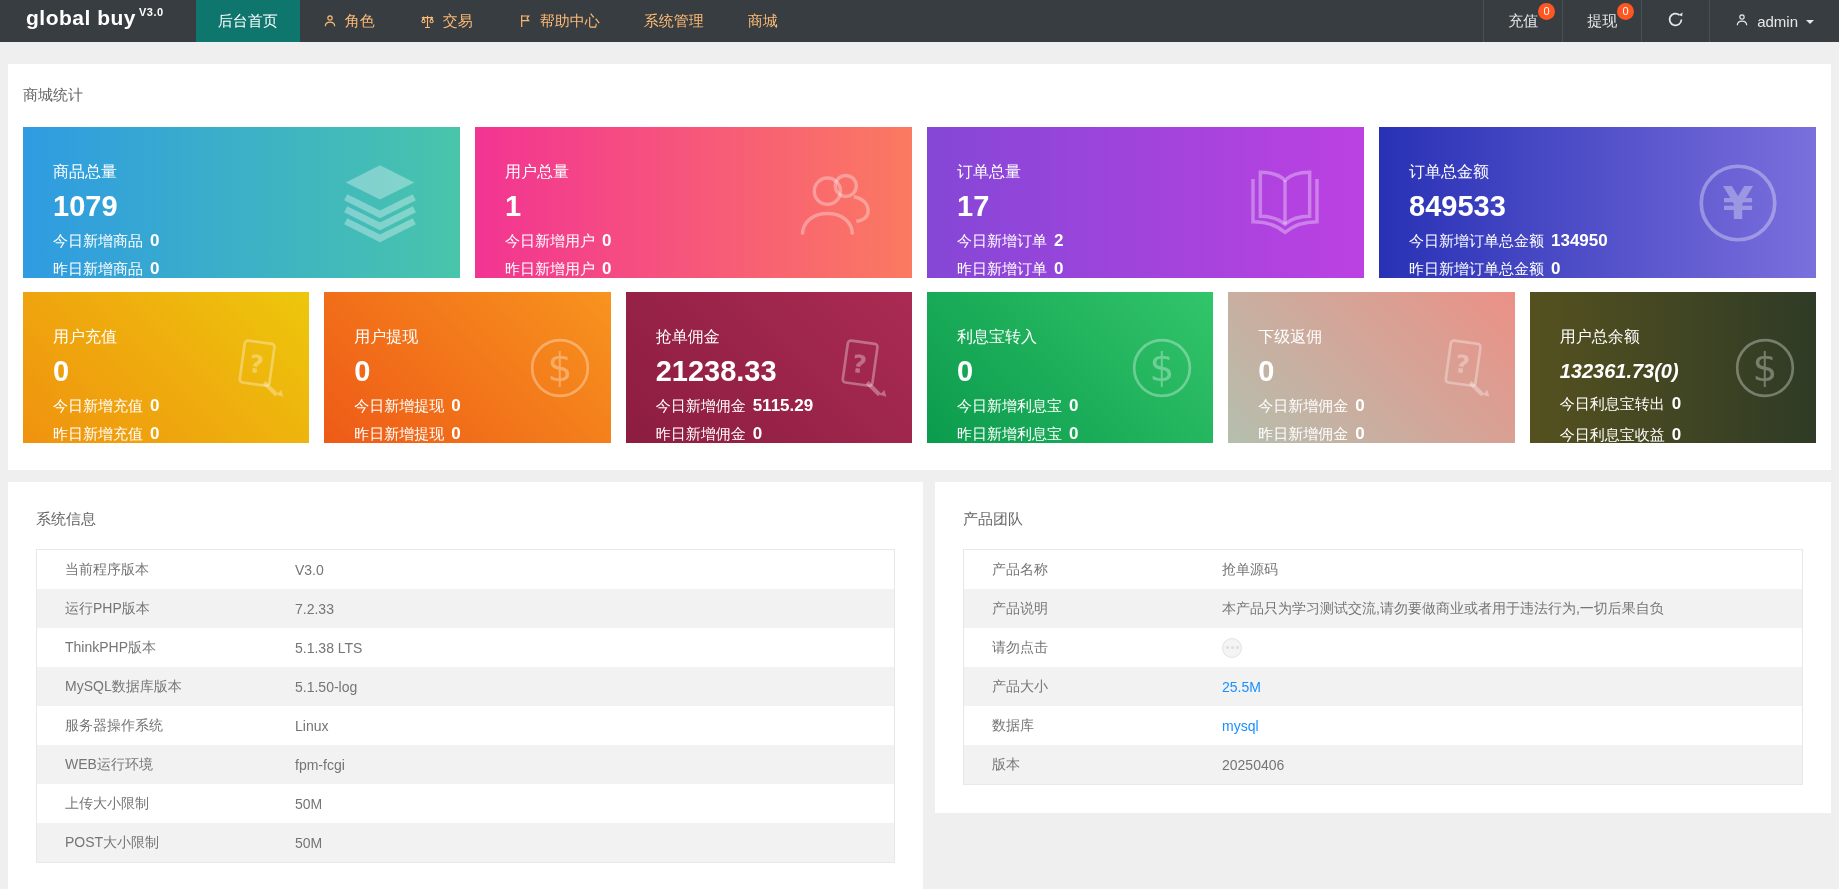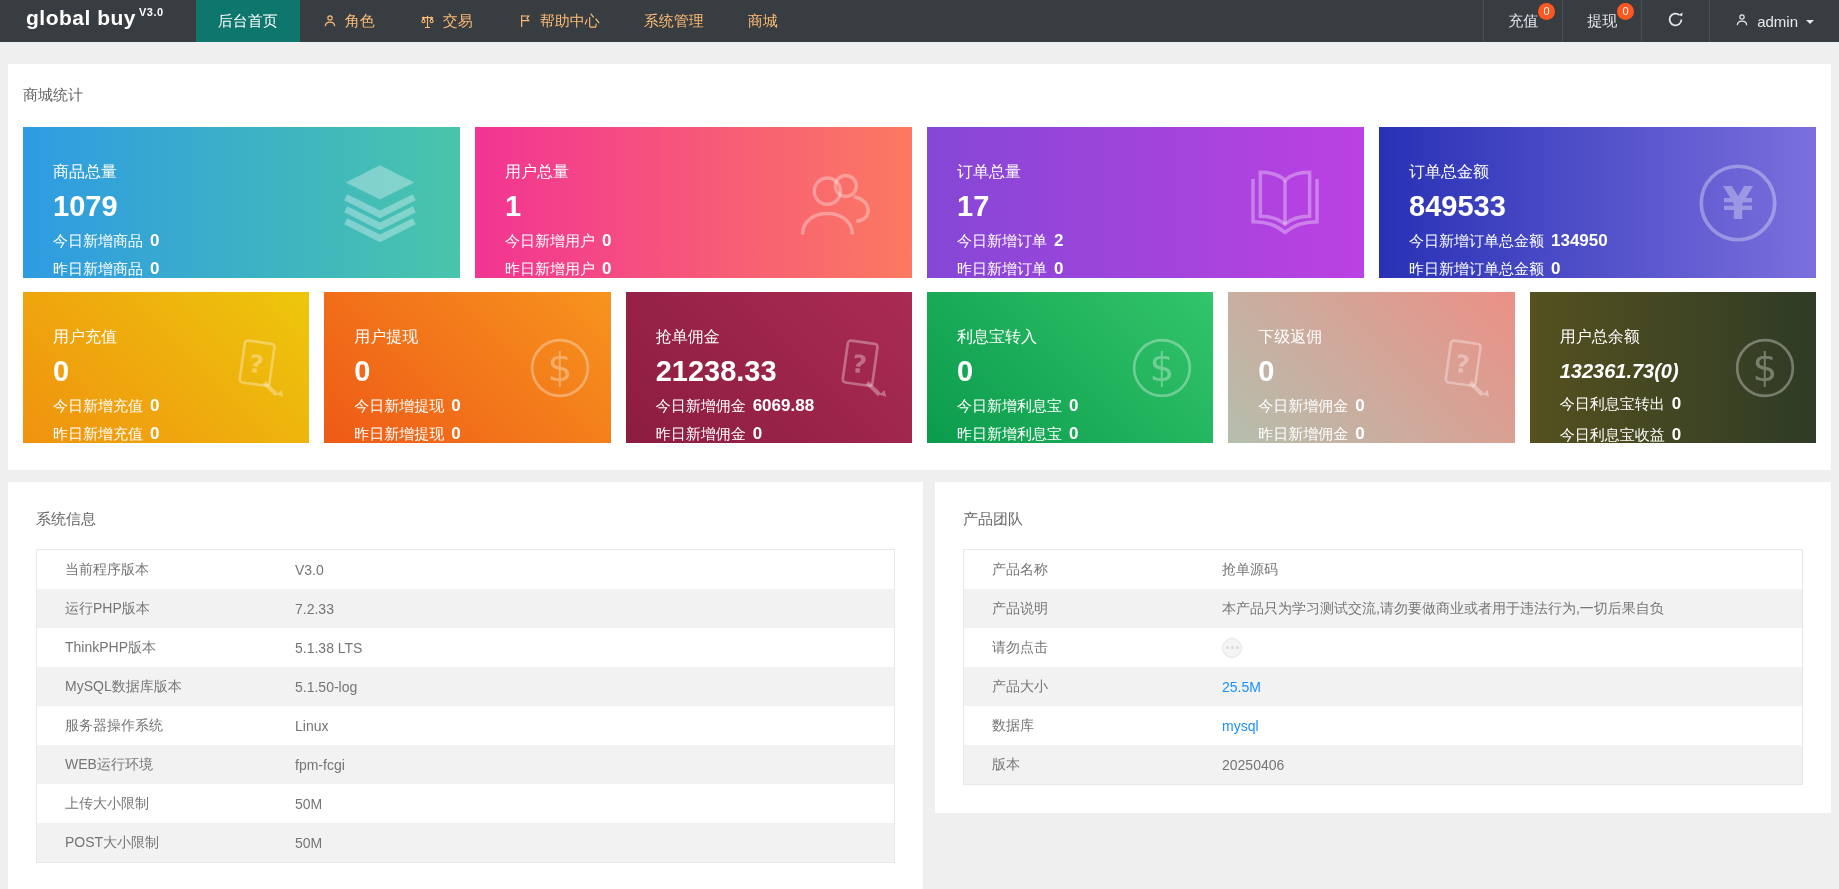--- a/index.html
+++ b/index.html
@@ -241,21 +241,21 @@
             <circle cx="32" cy="32" r="27"></circle>
             <text x="32" y="45" text-anchor="middle" font-size="38" fill="currentColor" stroke="none" font-family="DejaVu Sans">$</text>
           </svg>
       </div>
     </div>
     <div class="stat-card" style="background: linear-gradient(45deg, rgb(140, 29, 64), rgb(170, 43, 83));">
       <div class="card-title">抢单佣金</div>
       <div class="card-value">21238.33</div>
       <div class="card-line">
           <span>今日新增佣金</span>
-          <b>6069.88</b>
+          <b>5115.29</b>
         </div>
       <div class="card-line">
           <span>昨日新增佣金</span>
           <b>0</b>
         </div>
       <div class="card-icon">
         <svg width="66" height="66" viewBox="0 0 64 64" fill="none" stroke="currentColor" stroke-width="2.6">
             <g transform="rotate(8 32 32)">
               <rect x="16" y="7" width="29" height="41" rx="3"></rect>
               <text x="30" y="37" text-anchor="middle" font-size="24" font-weight="bold" fill="currentColor" stroke="none" font-family="DejaVu Sans">?</text>

